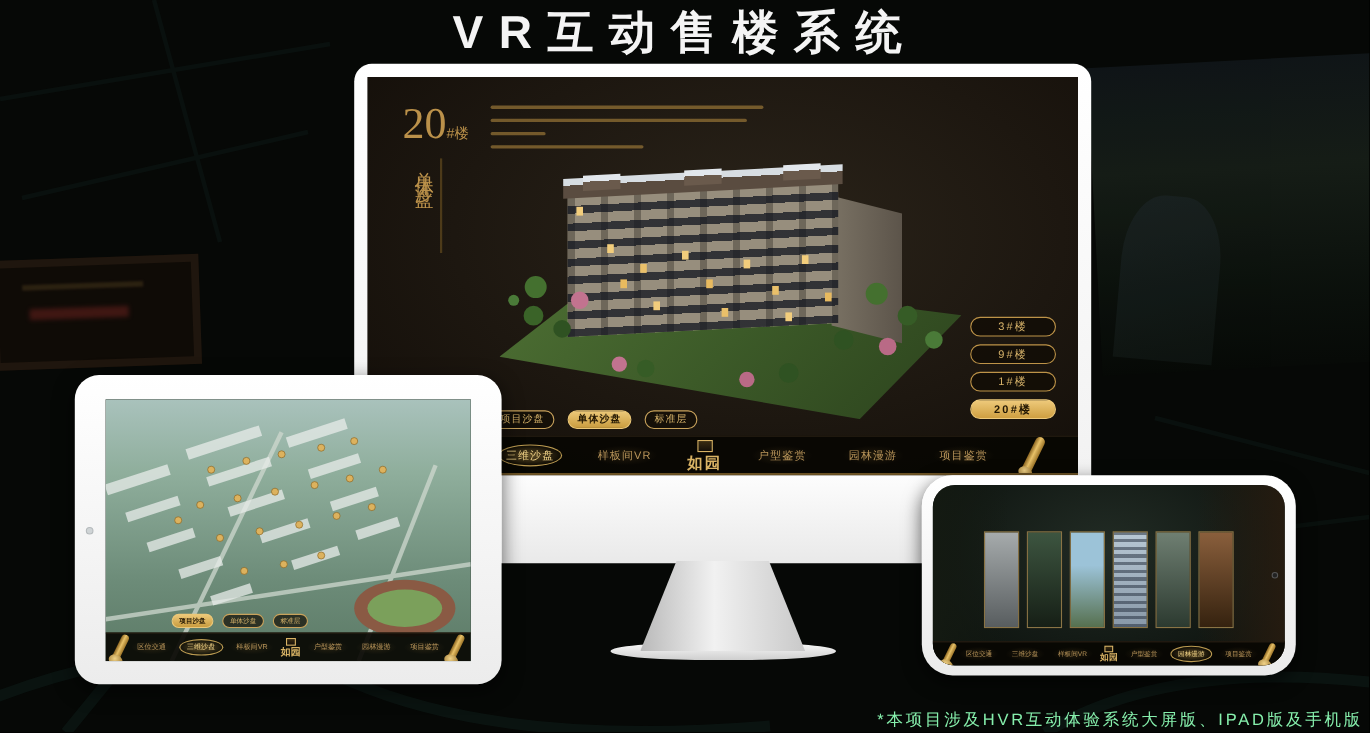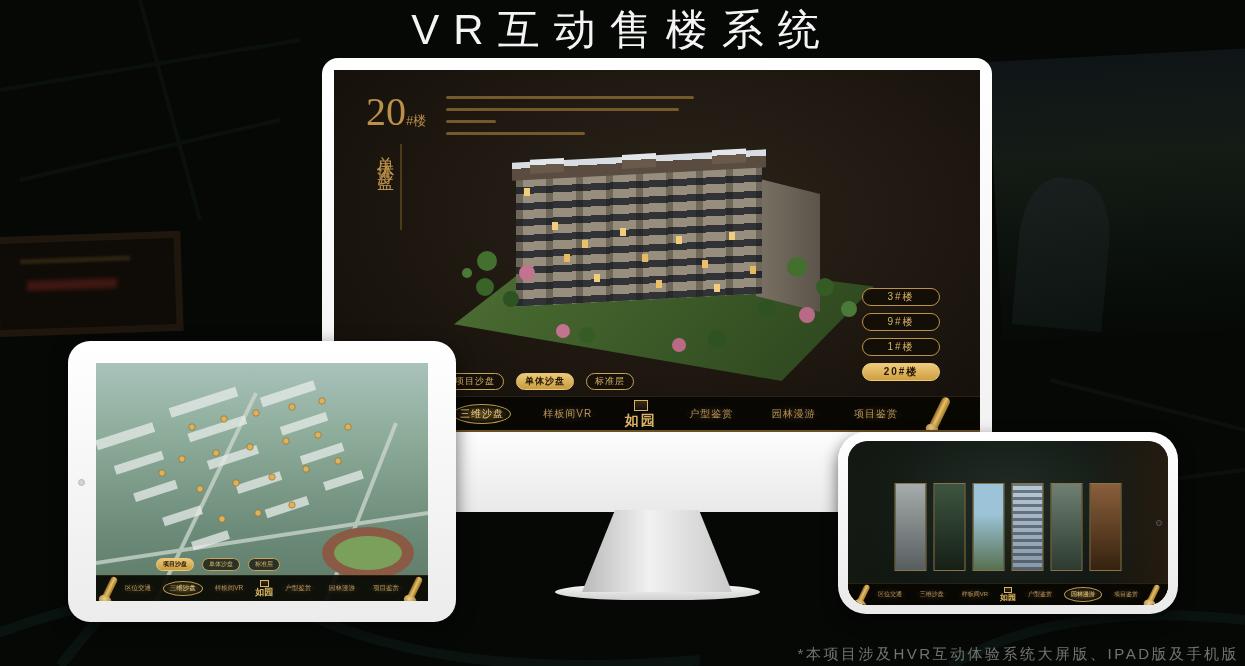--- a/index.html
+++ b/index.html
@@ -16,24 +16,24 @@
   .bg-plaque .r2 { position:absolute; left:22px; top:16px; width:110px; height:5px; background:#3a2c16; filter:blur(1px); opacity:.9; }
   .bg-right-photo { position:absolute; left:995px; top:55px; width:260px; height:280px;
     background:linear-gradient(180deg,#11171a 0%, #182019 35%, #0c120d 75%, #070a07 100%);
     transform:rotate(-3deg); opacity:.85; }
   .bg-right-photo::after { content:""; position:absolute; left:20px; top:120px; width:90px; height:150px;
     background:linear-gradient(160deg,#202a2c,#121a16); transform:rotate(8deg); border-radius:40% 40% 0 0; opacity:.7; }
   .bg-topleft-grid { position:absolute; left:0; top:0; width:330px; height:240px; opacity:.5; }
 
   
   .page-title { position:absolute; top:2px; left:0; width:100%; text-align:center;
-    color:#f4f4f4; font-size:42px; font-weight:400; letter-spacing:14px; }
-
-  
-  .footnote { position:absolute; right:6px; bottom:2px; color:#737373; font-size:15px; letter-spacing:2.5px; }
+    color:#f4f4f4; font-size:42px; font-weight:700; letter-spacing:14px; }
+
+  
+  .footnote { position:absolute; right:6px; bottom:2px; color:#86efac; font-size:15px; letter-spacing:2.5px; }
 
   
   .scroll-icon { position:relative; width:9px; height:36px; border-radius:5px;
     background:linear-gradient(90deg,#8a6420,#e8c168 45%,#9c7428); transform:rotate(26deg); }
   .scroll-icon::after { content:""; position:absolute; left:-2px; bottom:-4px; width:13px; height:10px;
     border-radius:50%; background:radial-gradient(circle at 40% 40%, #f0d287, #8a6420); }
   .nav-bar { position:absolute; left:0; right:0; bottom:0; display:flex; align-items:center;
     justify-content:space-evenly; background:rgba(8,6,2,.92); border-top:1px solid #2a2014; }
   .nav-item { color:#b9955a; white-space:nowrap; padding:2px 6px; border-radius:50%; cursor:pointer;
     background:radial-gradient(ellipse at center, rgba(160,125,60,.16), rgba(0,0,0,0) 70%); }
@@ -89,21 +89,21 @@
     box-shadow: 28px 34px #f2cd7c, 58px 52px #eac06a, 96px 40px #f2cd7c, 118px 66px #e8ba5f,
       152px 48px #f2cd7c, 178px 72px #eac06a, 205px 44px #f2cd7c, 226px 78px #e8ba5f,
       70px 86px #f2cd7c, 132px 92px #eac06a, 190px 96px #f2cd7c, 40px 66px #e8ba5f; }
   .trees { position:absolute; left:8px; top:120px; width:10px; height:10px; border-radius:50%; background:#4a7a38;
     box-shadow: 18px 14px 0 4px #3a6328, 44px 26px 0 3px #2f5222, 330px -6px 0 5px #44702f,
       358px 14px 0 4px #365c26, 300px 36px 0 4px #2f5222, 20px -12px 0 5px #44702f,
       382px 36px 0 3px #4a7a38, 120px 62px 0 3px #365c26, 250px 66px 0 4px #2f5222,
       60px 0px 0 3px #c2738f, 340px 42px 0 3px #b96a86, 96px 58px 0 2px #c2738f, 212px 72px 0 2px #b96a86; }
 
   
-  .floor-btns { position:absolute; right:40px; top:218px; display:flex; flex-direction:column; gap:7px;justify-content:space-between; }
+  .floor-btns { position:absolute; right:20px; top:218px; display:flex; flex-direction:column; gap:7px;justify-content:space-between; }
   .floor-btn { width:78px; height:18px; border:1px solid #bd9348; border-radius:9px; color:#d7b36a;
     font-size:10px; letter-spacing:2px; display:flex; align-items:center; justify-content:center;
     background:rgba(18,12,5,.8); cursor:pointer; }
   .floor-btn.active { background:linear-gradient(180deg,#eeca7b,#cf9f41); color:#241804; font-weight:bold; border-color:#eeca7b; }
 
   
   .monitor-tabs { position:absolute; left:112px; bottom:40px; display:flex; gap:12px; font-size:9px; letter-spacing:1px; }
   .monitor-nav { height:34px; font-size:10px; letter-spacing:1px; padding:0 10px; }
   .monitor-nav .nav-logo { font-size:14px; font-weight:bold; letter-spacing:2px; }
   .monitor-nav .seal-icon { width:14px; height:11px; margin-bottom:2px; }

